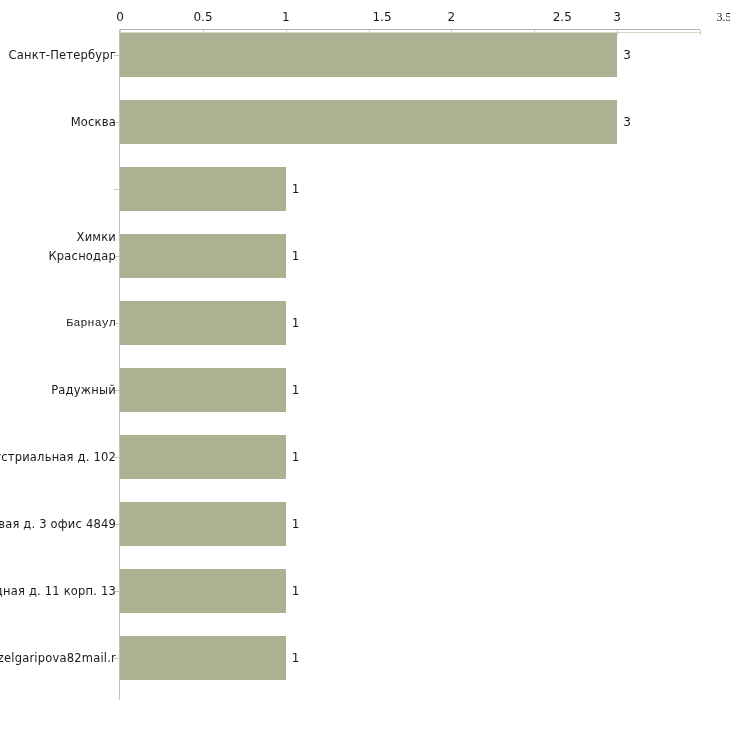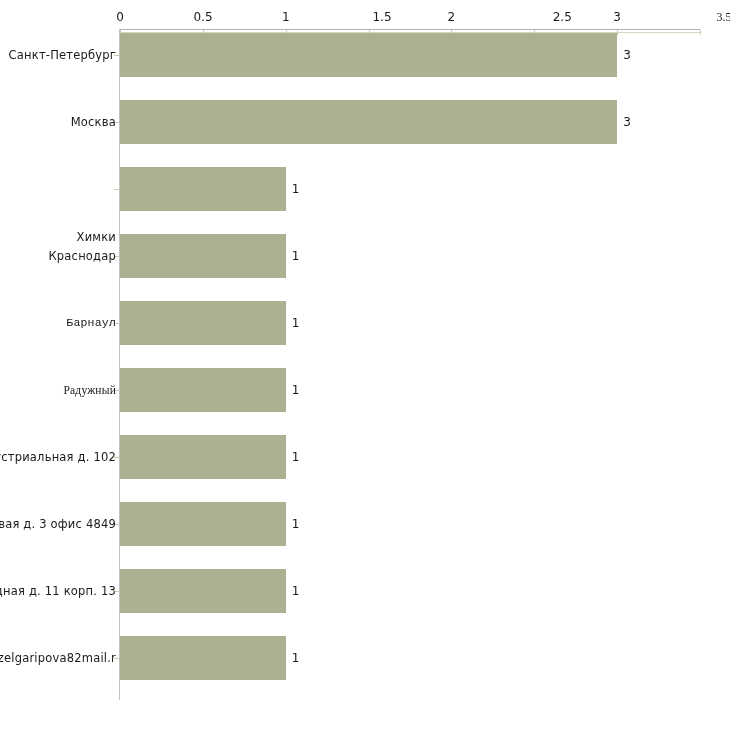--- a/index.html
+++ b/index.html
@@ -134,21 +134,21 @@
       <div class="y-tick" style="top: 524px;"></div>
       <div class="y-tick" style="top: 591px;"></div>
       <div class="y-tick" style="top: 658px;"></div>
     </div>
   <div id="y-labels">
       <div class="y-tick-label" style="top: 55px;">Санкт-Петербург</div>
       <div class="y-tick-label" style="top: 122px; padding-left: 47px;">Москва</div>
       <div class="y-tick-label" style="top: 189px; margin-top: 48px;">Химки</div>
       <div class="y-tick-label" style="top: 256px;">Краснодар</div>
       <div class="y-tick-label" style="top: 323px; font-family: Liberation Mono, monospace;">Барнаул</div>
-      <div class="y-tick-label" style="top: 390px; font-family: Liberation Serif, serif;">Радужный</div>
+      <div class="y-tick-label" style="top: 390px;">Радужный</div>
       <div class="y-tick-label" style="top: 457px;">дустриальная д. 102</div>
       <div class="y-tick-label" style="top: 524px;">бовая д. 3 офис 4849</div>
       <div class="y-tick-label" style="top: 591px;">адная д. 11 корп. 13</div>
       <div class="y-tick-label" style="top: 658px;">guzelgaripova82mail.r</div>
     </div>
   <div id="bars">
       <div class="bar" style="left: 120px; top: 33px; width: 497.143px; height: 44px; background: rgb(172, 177, 146);"></div>
       <div class="bar-value" style="left: 623.143px; top: 55px;">3</div>
       <div class="bar" style="left: 120px; top: 100px; width: 497.143px; height: 44px; background: rgb(172, 177, 146);"></div>
       <div class="bar-value" style="left: 623.143px; top: 122px;">3</div>

